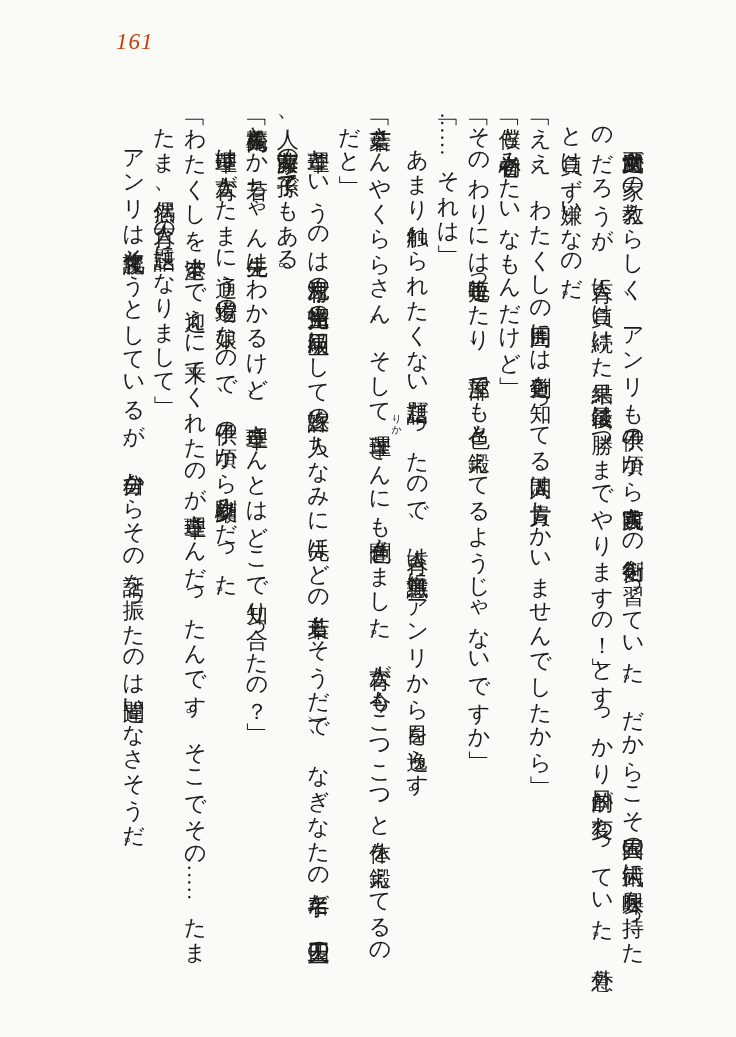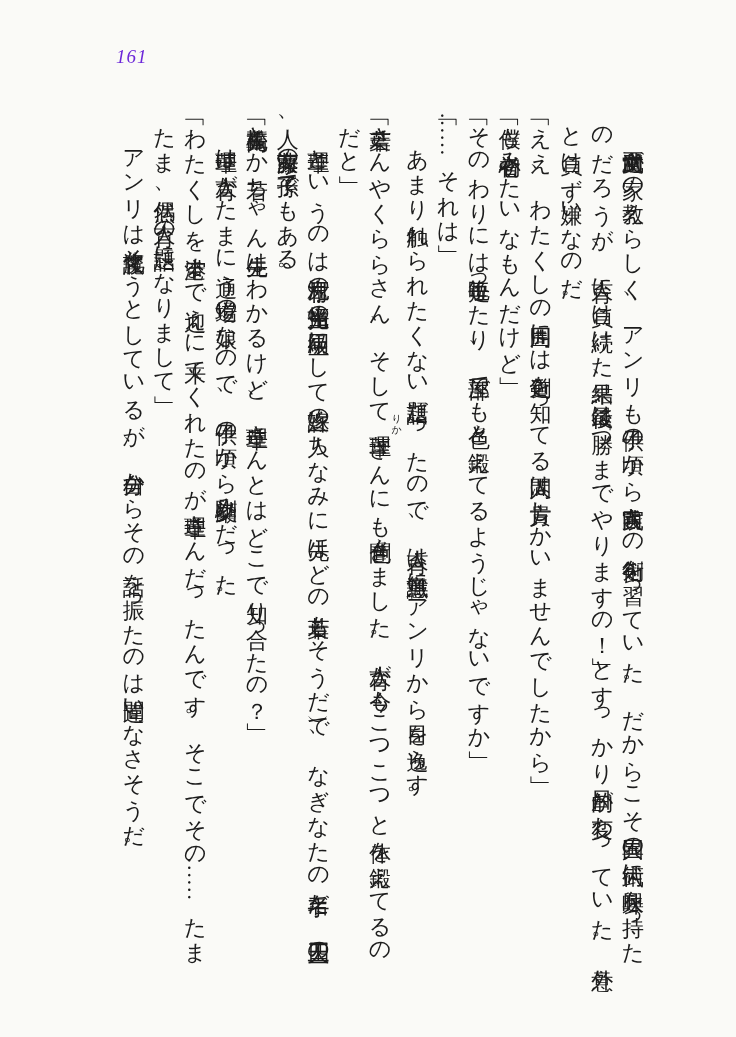--- a/index.html
+++ b/index.html
@@ -9,25 +9,25 @@
   body {
     width: 736px;
     height: 1037px;
     position: relative;
     overflow: hidden;
     background: #fafaf7;
     font-family: "Liberation Serif", "DejaVu Serif", serif;
   }
   .page-number {
     position: absolute;
-    top: 46px;
+    top: 29px;
     left: 116px;
-    font-size: 19px;
+    font-size: 23px;
     font-style: italic;
-    color: #6d28d9;
+    color: #c2410c;
     letter-spacing: 1px;
   }
   .text-block {
     position: absolute;
     top: 112px;
     right: 88px;
     height: 840px;
     writing-mode: vertical-rl;
     text-orientation: mixed;
     font-size: 22px;

